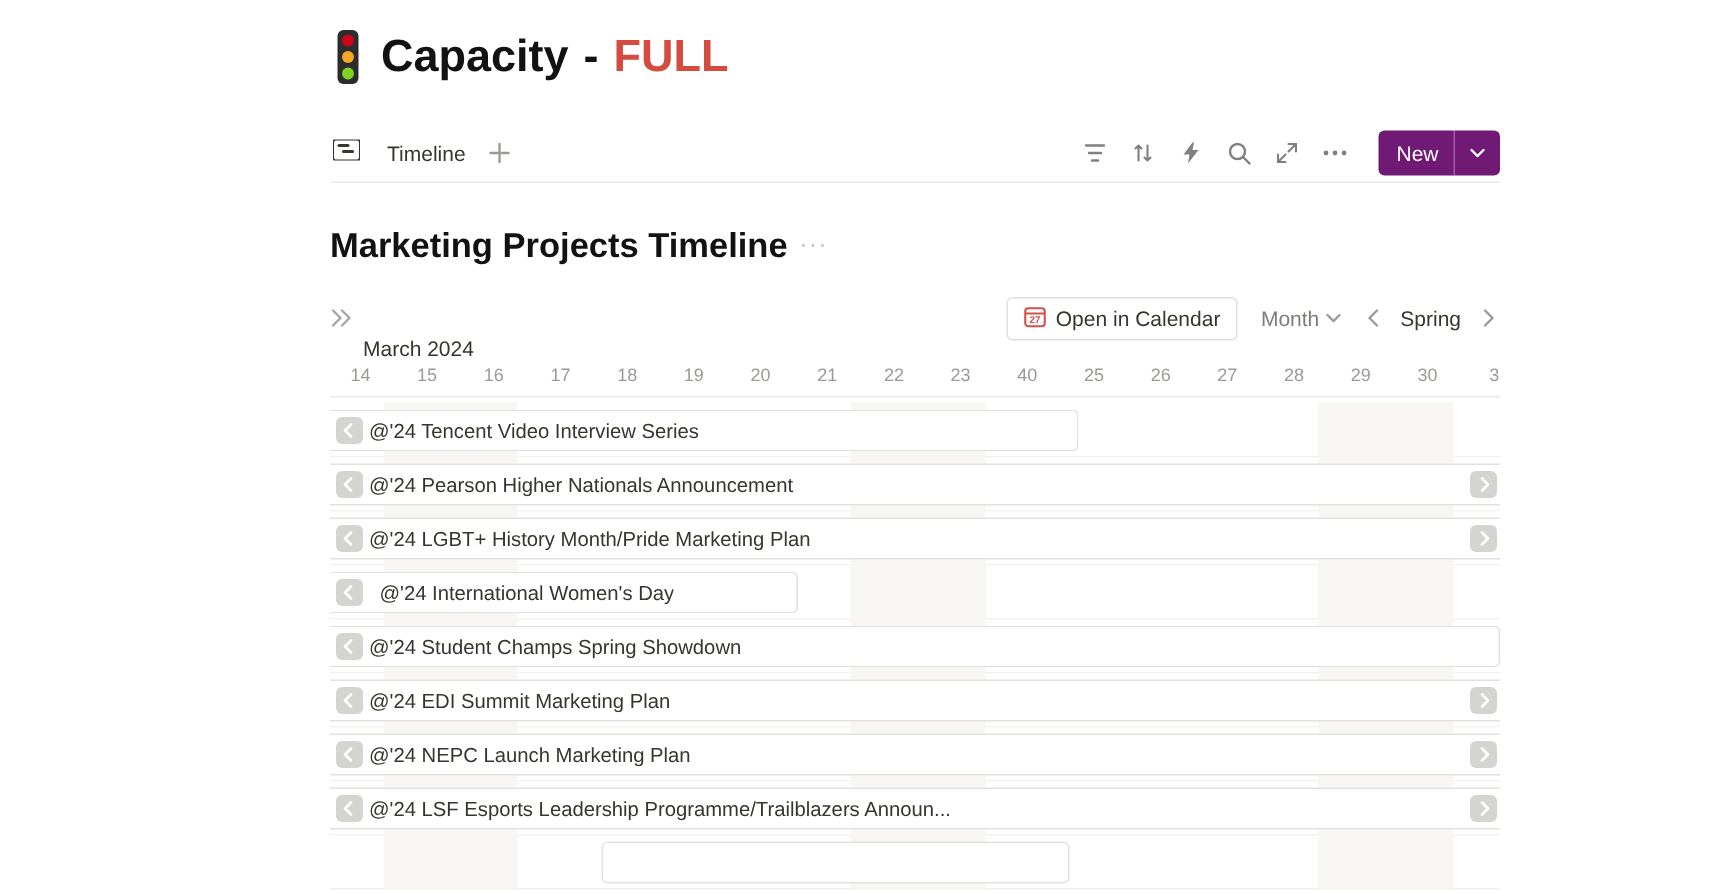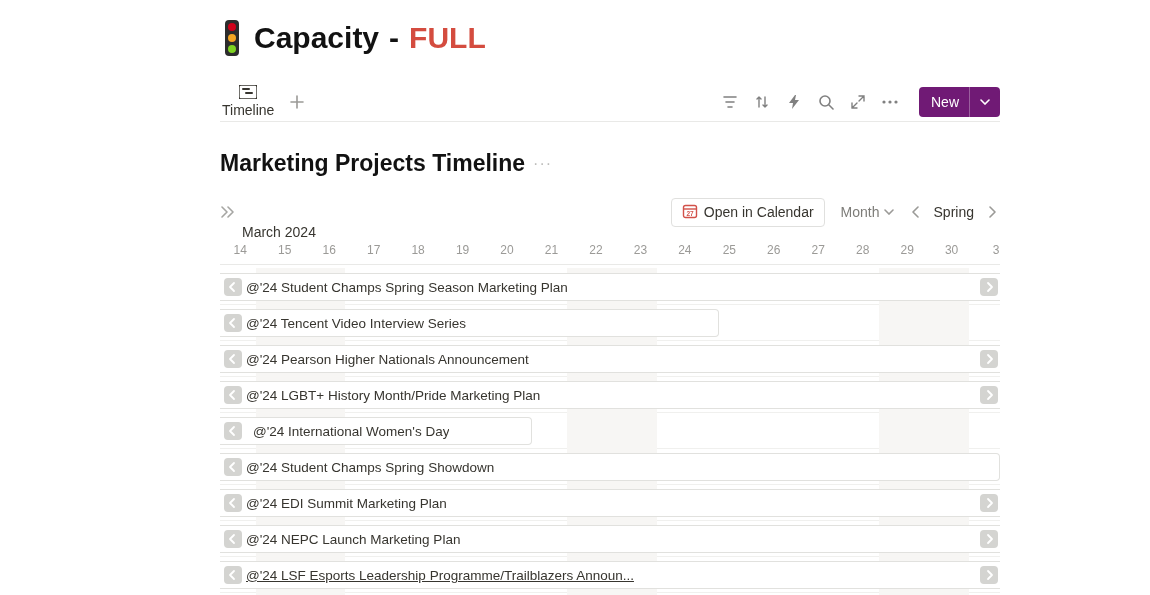--- a/index.html
+++ b/index.html
@@ -30,25 +30,24 @@
 
   
   .toolbar {
     display: flex;
     align-items: center;
     height: 40px;
     border-bottom: 1px solid #e9e9e7;
   }
   .view-tabs { display: flex; align-items: center; gap: 6px; }
   .view-tab {
-    display: flex; align-items: center; gap: 0;
+    display: flex; align-items: center; gap: 18px;
     padding: 4px 2px;
     font-size: 14px; font-weight: 500; color: #37352f;
     cursor: pointer;
-    flex-direction: column;
   }
   .view-tab .tl-icon { width: 18px; height: 14px; }
   .add-view {
     width: 22px; height: 22px; display: flex; align-items: center; justify-content: center;
     color: #9b9a97; cursor: pointer; margin-left: 4px;
   }
   .spacer { flex: 1; }
   .toolbar-actions { display: flex; align-items: center; gap: 14px; color: #808080; }
   .toolbar-actions .act { width: 18px; height: 18px; display: flex; align-items: center; justify-content: center; cursor: pointer; }
   .new-btn {
@@ -275,179 +274,161 @@
       <span class="date-cell" style="left: 2.6%;">14</span>
       <span class="date-cell" style="left: 8.3%;">15</span>
       <span class="date-cell" style="left: 14%;">16</span>
       <span class="date-cell" style="left: 19.7%;">17</span>
       <span class="date-cell" style="left: 25.4%;">18</span>
       <span class="date-cell" style="left: 31.1%;">19</span>
       <span class="date-cell" style="left: 36.8%;">20</span>
       <span class="date-cell" style="left: 42.5%;">21</span>
       <span class="date-cell" style="left: 48.2%;">22</span>
       <span class="date-cell" style="left: 53.9%;">23</span>
-      <span class="date-cell" style="left: 59.6%;">24</span>
+      <span class="date-cell" style="left: 59.6%;">40</span>
       <span class="date-cell" style="left: 65.3%;">25</span>
       <span class="date-cell" style="left: 71%;">26</span>
       <span class="date-cell" style="left: 76.7%;">27</span>
       <span class="date-cell" style="left: 82.4%;">28</span>
       <span class="date-cell" style="left: 88.1%;">29</span>
       <span class="date-cell" style="left: 93.8%;">30</span>
       <span class="date-cell" style="left: 99.5%;">3</span>
     </div>
 
   <div class="tl-body" id="tl-body">
       <div class="row">
         <div class="row-wk-bg" style="left: 4.6%; width: 11.4%;"></div>
         <div class="row-wk-bg" style="left: 44.5%; width: 11.5%;"></div>
         <div class="row-wk-bg" style="left: 84.5%; width: 11.5%;"></div>
+        <div class="bar left-open" style="left: 0%; width: 64%;">
+          <span class="arrow-chip">
+            <svg viewBox="0 0 12 12">
+              <path d="M7 2L3 6l4 4" stroke="#fff" stroke-width="1.8" fill="none" stroke-linecap="round" stroke-linejoin="round"></path>
+            </svg>
+          </span>
+          <span class="label">@'24 Tencent Video Interview Series</span>
+        </div>
+      </div>
+      <div class="row">
+        <div class="row-wk-bg" style="left: 4.6%; width: 11.4%;"></div>
+        <div class="row-wk-bg" style="left: 44.5%; width: 11.5%;"></div>
+        <div class="row-wk-bg" style="left: 84.5%; width: 11.5%;"></div>
         <div class="bar left-open right-open" style="left: 0%; width: 100%;">
           <span class="arrow-chip">
             <svg viewBox="0 0 12 12">
               <path d="M7 2L3 6l4 4" stroke="#fff" stroke-width="1.8" fill="none" stroke-linecap="round" stroke-linejoin="round"></path>
             </svg>
           </span>
-          <span class="label">@'24 Student Champs Spring Season Marketing Plan</span>
+          <span class="label">@'24 Pearson Higher Nationals Announcement</span>
         </div>
         <span class="end-chip" style="right: 2px;">
           <svg viewBox="0 0 12 12">
             <path d="M5 2l4 4-4 4" stroke="#fff" stroke-width="1.8" fill="none" stroke-linecap="round" stroke-linejoin="round"></path>
           </svg>
         </span>
       </div>
       <div class="row">
         <div class="row-wk-bg" style="left: 4.6%; width: 11.4%;"></div>
         <div class="row-wk-bg" style="left: 44.5%; width: 11.5%;"></div>
         <div class="row-wk-bg" style="left: 84.5%; width: 11.5%;"></div>
-        <div class="bar left-open" style="left: 0%; width: 64%;">
-          <span class="arrow-chip">
-            <svg viewBox="0 0 12 12">
-              <path d="M7 2L3 6l4 4" stroke="#fff" stroke-width="1.8" fill="none" stroke-linecap="round" stroke-linejoin="round"></path>
-            </svg>
-          </span>
-          <span class="label">@'24 Tencent Video Interview Series</span>
-        </div>
-      </div>
-      <div class="row">
-        <div class="row-wk-bg" style="left: 4.6%; width: 11.4%;"></div>
-        <div class="row-wk-bg" style="left: 44.5%; width: 11.5%;"></div>
-        <div class="row-wk-bg" style="left: 84.5%; width: 11.5%;"></div>
         <div class="bar left-open right-open" style="left: 0%; width: 100%;">
           <span class="arrow-chip">
             <svg viewBox="0 0 12 12">
               <path d="M7 2L3 6l4 4" stroke="#fff" stroke-width="1.8" fill="none" stroke-linecap="round" stroke-linejoin="round"></path>
             </svg>
           </span>
-          <span class="label">@'24 Pearson Higher Nationals Announcement</span>
+          <span class="label">@'24 LGBT+ History Month/Pride Marketing Plan</span>
         </div>
         <span class="end-chip" style="right: 2px;">
           <svg viewBox="0 0 12 12">
             <path d="M5 2l4 4-4 4" stroke="#fff" stroke-width="1.8" fill="none" stroke-linecap="round" stroke-linejoin="round"></path>
           </svg>
         </span>
       </div>
       <div class="row">
         <div class="row-wk-bg" style="left: 4.6%; width: 11.4%;"></div>
         <div class="row-wk-bg" style="left: 44.5%; width: 11.5%;"></div>
         <div class="row-wk-bg" style="left: 84.5%; width: 11.5%;"></div>
+        <div class="bar left-open" style="left: 0%; width: 40%; gap: 11px;">
+          <span class="arrow-chip">
+            <svg viewBox="0 0 12 12">
+              <path d="M7 2L3 6l4 4" stroke="#fff" stroke-width="1.8" fill="none" stroke-linecap="round" stroke-linejoin="round"></path>
+            </svg>
+          </span>
+          <span class="label">@'24 International Women's Day</span>
+        </div>
+      </div>
+      <div class="row">
+        <div class="row-wk-bg" style="left: 4.6%; width: 11.4%;"></div>
+        <div class="row-wk-bg" style="left: 44.5%; width: 11.5%;"></div>
+        <div class="row-wk-bg" style="left: 84.5%; width: 11.5%;"></div>
+        <div class="bar left-open" style="left: 0%; width: 100%;">
+          <span class="arrow-chip">
+            <svg viewBox="0 0 12 12">
+              <path d="M7 2L3 6l4 4" stroke="#fff" stroke-width="1.8" fill="none" stroke-linecap="round" stroke-linejoin="round"></path>
+            </svg>
+          </span>
+          <span class="label">@'24 Student Champs Spring Showdown</span>
+        </div>
+      </div>
+      <div class="row">
+        <div class="row-wk-bg" style="left: 4.6%; width: 11.4%;"></div>
+        <div class="row-wk-bg" style="left: 44.5%; width: 11.5%;"></div>
+        <div class="row-wk-bg" style="left: 84.5%; width: 11.5%;"></div>
         <div class="bar left-open right-open" style="left: 0%; width: 100%;">
           <span class="arrow-chip">
             <svg viewBox="0 0 12 12">
               <path d="M7 2L3 6l4 4" stroke="#fff" stroke-width="1.8" fill="none" stroke-linecap="round" stroke-linejoin="round"></path>
             </svg>
           </span>
-          <span class="label">@'24 LGBT+ History Month/Pride Marketing Plan</span>
+          <span class="label">@'24 EDI Summit Marketing Plan</span>
         </div>
         <span class="end-chip" style="right: 2px;">
           <svg viewBox="0 0 12 12">
             <path d="M5 2l4 4-4 4" stroke="#fff" stroke-width="1.8" fill="none" stroke-linecap="round" stroke-linejoin="round"></path>
           </svg>
         </span>
       </div>
       <div class="row">
         <div class="row-wk-bg" style="left: 4.6%; width: 11.4%;"></div>
         <div class="row-wk-bg" style="left: 44.5%; width: 11.5%;"></div>
         <div class="row-wk-bg" style="left: 84.5%; width: 11.5%;"></div>
-        <div class="bar left-open" style="left: 0%; width: 40%; gap: 11px;">
-          <span class="arrow-chip">
-            <svg viewBox="0 0 12 12">
-              <path d="M7 2L3 6l4 4" stroke="#fff" stroke-width="1.8" fill="none" stroke-linecap="round" stroke-linejoin="round"></path>
-            </svg>
-          </span>
-          <span class="label">@'24 International Women's Day</span>
-        </div>
-      </div>
-      <div class="row">
-        <div class="row-wk-bg" style="left: 4.6%; width: 11.4%;"></div>
-        <div class="row-wk-bg" style="left: 44.5%; width: 11.5%;"></div>
-        <div class="row-wk-bg" style="left: 84.5%; width: 11.5%;"></div>
-        <div class="bar left-open" style="left: 0%; width: 100%;">
-          <span class="arrow-chip">
-            <svg viewBox="0 0 12 12">
-              <path d="M7 2L3 6l4 4" stroke="#fff" stroke-width="1.8" fill="none" stroke-linecap="round" stroke-linejoin="round"></path>
-            </svg>
-          </span>
-          <span class="label">@'24 Student Champs Spring Showdown</span>
-        </div>
-      </div>
-      <div class="row">
-        <div class="row-wk-bg" style="left: 4.6%; width: 11.4%;"></div>
-        <div class="row-wk-bg" style="left: 44.5%; width: 11.5%;"></div>
-        <div class="row-wk-bg" style="left: 84.5%; width: 11.5%;"></div>
         <div class="bar left-open right-open" style="left: 0%; width: 100%;">
           <span class="arrow-chip">
             <svg viewBox="0 0 12 12">
               <path d="M7 2L3 6l4 4" stroke="#fff" stroke-width="1.8" fill="none" stroke-linecap="round" stroke-linejoin="round"></path>
             </svg>
           </span>
-          <span class="label">@'24 EDI Summit Marketing Plan</span>
+          <span class="label">@'24 NEPC Launch Marketing Plan</span>
         </div>
         <span class="end-chip" style="right: 2px;">
           <svg viewBox="0 0 12 12">
             <path d="M5 2l4 4-4 4" stroke="#fff" stroke-width="1.8" fill="none" stroke-linecap="round" stroke-linejoin="round"></path>
           </svg>
         </span>
       </div>
       <div class="row">
         <div class="row-wk-bg" style="left: 4.6%; width: 11.4%;"></div>
         <div class="row-wk-bg" style="left: 44.5%; width: 11.5%;"></div>
         <div class="row-wk-bg" style="left: 84.5%; width: 11.5%;"></div>
         <div class="bar left-open right-open" style="left: 0%; width: 100%;">
           <span class="arrow-chip">
             <svg viewBox="0 0 12 12">
               <path d="M7 2L3 6l4 4" stroke="#fff" stroke-width="1.8" fill="none" stroke-linecap="round" stroke-linejoin="round"></path>
             </svg>
           </span>
-          <span class="label">@'24 NEPC Launch Marketing Plan</span>
+          <span class="label">@'24 LSF Esports Leadership Programme/Trailblazers Announ...</span>
         </div>
         <span class="end-chip" style="right: 2px;">
           <svg viewBox="0 0 12 12">
             <path d="M5 2l4 4-4 4" stroke="#fff" stroke-width="1.8" fill="none" stroke-linecap="round" stroke-linejoin="round"></path>
           </svg>
         </span>
       </div>
       <div class="row">
         <div class="row-wk-bg" style="left: 4.6%; width: 11.4%;"></div>
         <div class="row-wk-bg" style="left: 44.5%; width: 11.5%;"></div>
         <div class="row-wk-bg" style="left: 84.5%; width: 11.5%;"></div>
-        <div class="bar left-open right-open" style="left: 0%; width: 100%; text-decoration: underline;">
-          <span class="arrow-chip">
-            <svg viewBox="0 0 12 12">
-              <path d="M7 2L3 6l4 4" stroke="#fff" stroke-width="1.8" fill="none" stroke-linecap="round" stroke-linejoin="round"></path>
-            </svg>
-          </span>
-          <span class="label">@'24 LSF Esports Leadership Programme/Trailblazers Announ...</span>
-        </div>
-        <span class="end-chip" style="right: 2px;">
-          <svg viewBox="0 0 12 12">
-            <path d="M5 2l4 4-4 4" stroke="#fff" stroke-width="1.8" fill="none" stroke-linecap="round" stroke-linejoin="round"></path>
-          </svg>
-        </span>
-      </div>
-      <div class="row">
-        <div class="row-wk-bg" style="left: 4.6%; width: 11.4%;"></div>
-        <div class="row-wk-bg" style="left: 44.5%; width: 11.5%;"></div>
-        <div class="row-wk-bg" style="left: 84.5%; width: 11.5%;"></div>
         <div class="bar" style="left: 23.2%; width: 40%;"></div>
       </div>
     </div>
 
 </div>
 
 </body></html>

